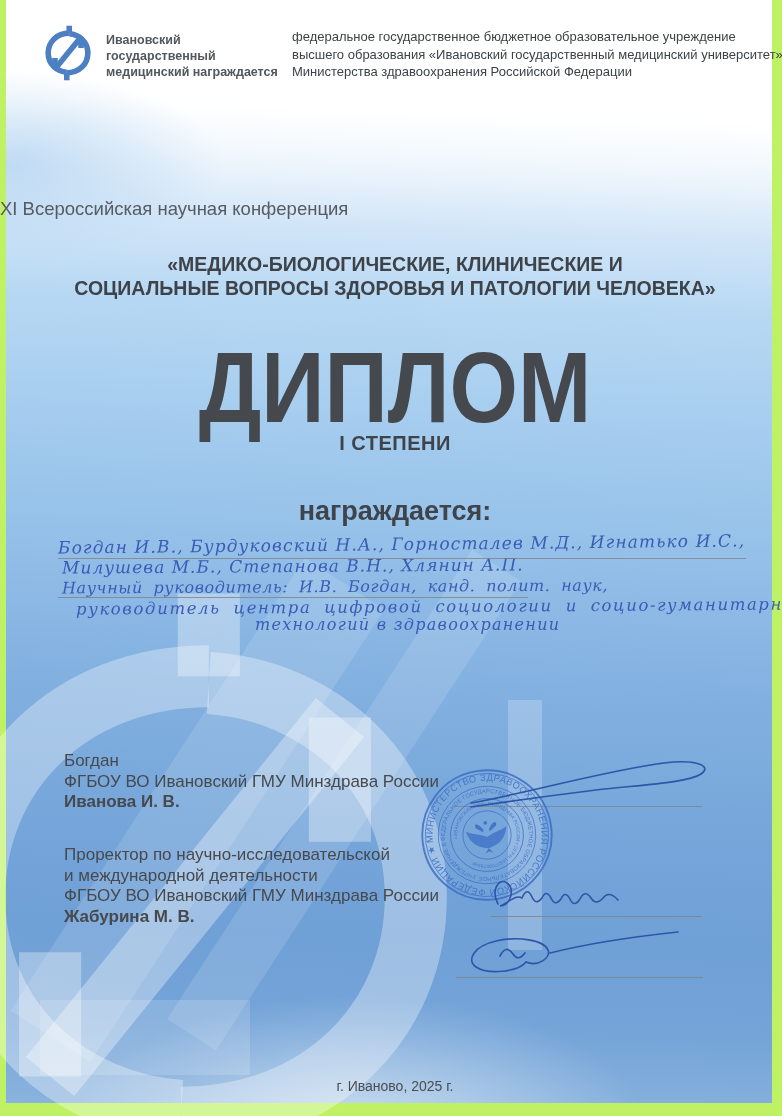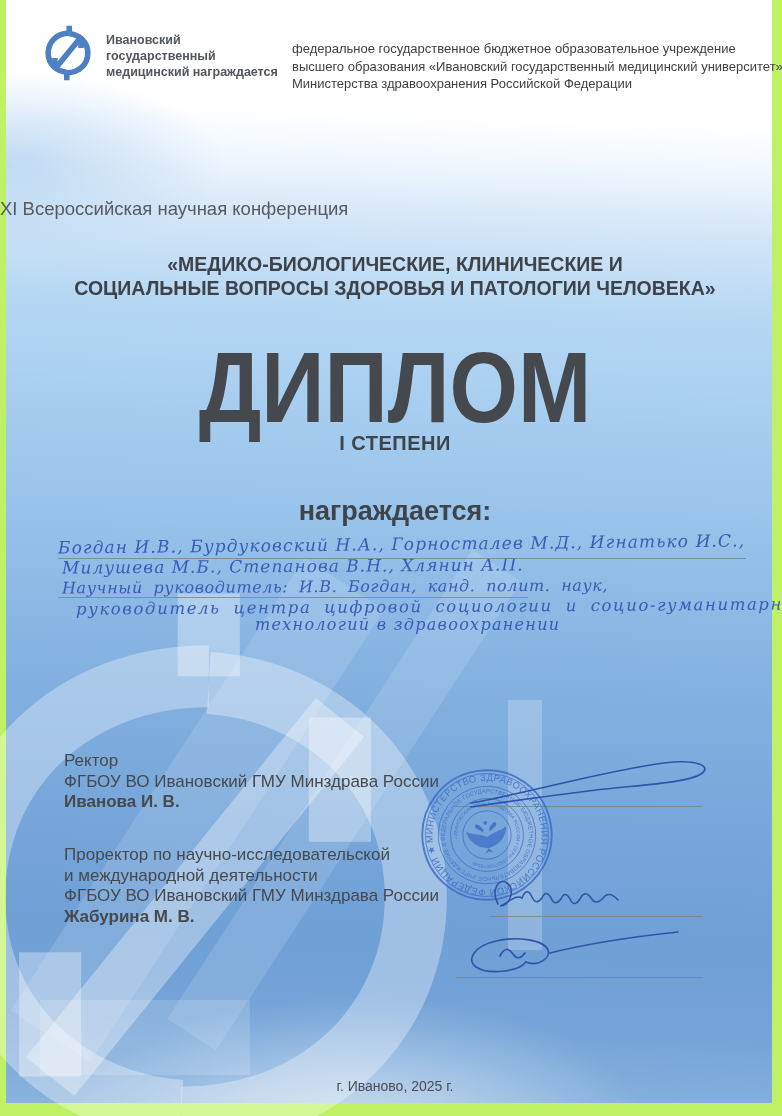--- a/index.html
+++ b/index.html
@@ -18,21 +18,21 @@
   .s2{left:315px;top:520px;width:58px;height:560px;transform:rotate(33deg);}
   .s3{left:508px;top:700px;width:34px;height:250px;background:rgba(255,255,255,0.22);}
   .s4{left:40px;top:1000px;width:210px;height:75px;background:rgba(255,255,255,0.16);}
   .watermark{position:absolute;left:-150px;top:552px;width:690px;height:690px;
              color:rgba(255,255,255,0.33);}
   
   .logo{position:absolute;left:36px;top:22px;width:64px;height:62px;color:#4c80c2;}
   .org-short{position:absolute;left:106px;top:32px;font-size:12.5px;line-height:16px;
              font-weight:700;color:#53575b;}
   .org-full{position:absolute;left:292px;top:28px;font-size:13px;line-height:17.5px;
-            font-weight:400;color:#3e4246;margin-top:12px;}
+            font-weight:400;color:#3e4246;}
   
   .conf{position:absolute;left:0;right:0;top:196px;text-align:left;
         font-size:18.5px;line-height:26px;color:#565b62;}
   .conf-title{position:absolute;left:0;right:0;top:253px;text-align:center;
         font-size:19.5px;line-height:23.5px;font-weight:700;color:#3e434a;}
   
   .diploma{position:absolute;left:0;right:0;top:330px;text-align:center;
            font-size:100px;font-weight:700;color:#45494e;letter-spacing:0px;
            transform:scaleX(0.88);transform-origin:50% 50%;}
   .degree{position:absolute;left:0;right:0;top:432px;text-align:center;
@@ -126,21 +126,21 @@
 
   <div class="hw hw1">Богдан И.В., Бурдуковский Н.А., Горносталев М.Д., Игнатько И.С.,</div>
   <div class="hw hw2">Милушева М.Б., Степанова В.Н., Хлянин А.П.</div>
   <div class="hw hw3">Научный руководитель: И.В. Богдан, канд. полит. наук,</div>
   <div class="hw hw4">руководитель центра цифровой социологии и социо-гуманитарных</div>
   <div class="hw hw5">технологий в здравоохранении</div>
   <div class="rule r1"></div>
   <div class="rule r2"></div>
 
   <div class="sigblock b1">
-    <div>Ректор</div>
+    <div>Богдан</div>
     <div>ФГБОУ  ВО Ивановский ГМУ Минздрава России</div>
     <div class="name">Иванова И. В.</div>
   </div>
   <div class="sigblock b2">
     <div>Проректор по научно-исследовательской</div>
     <div>и международной деятельности</div>
     <div>ФГБОУ  ВО Ивановский ГМУ Минздрава России</div>
     <div class="name">Жабурина М. В.</div>
   </div>
 

